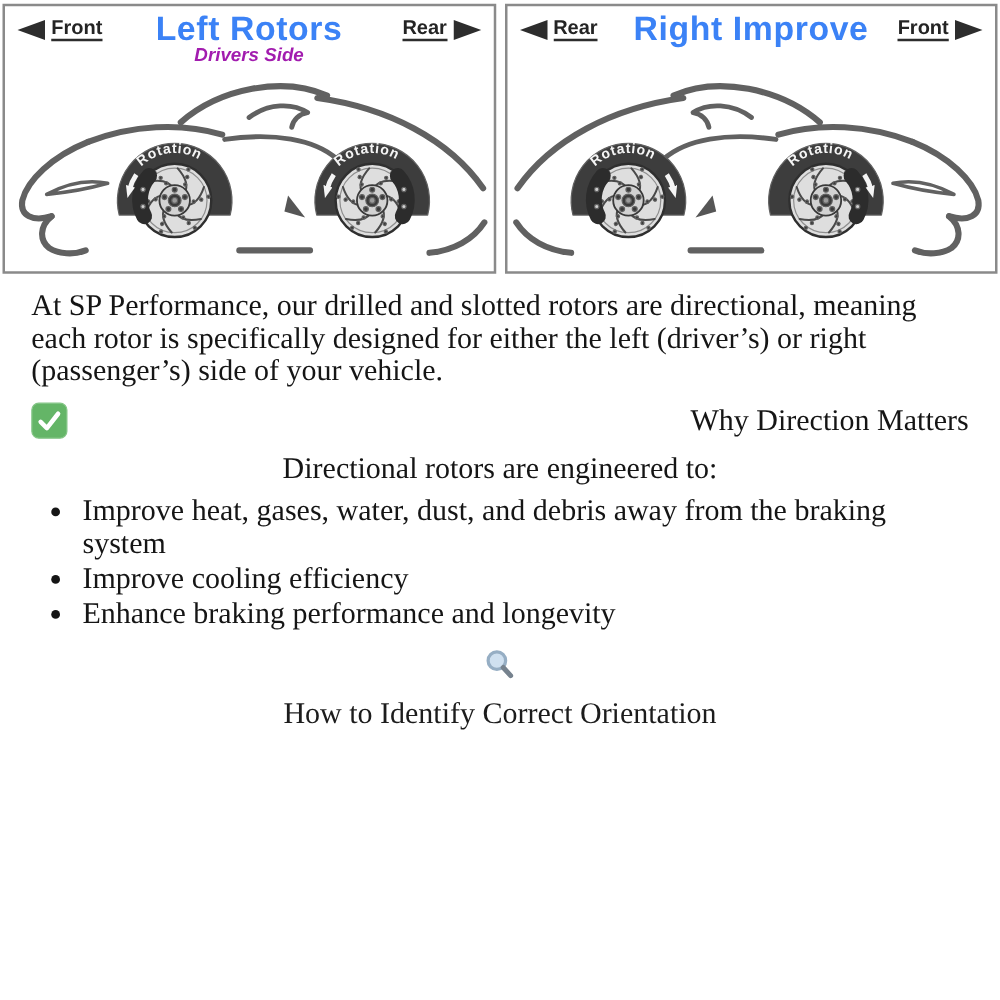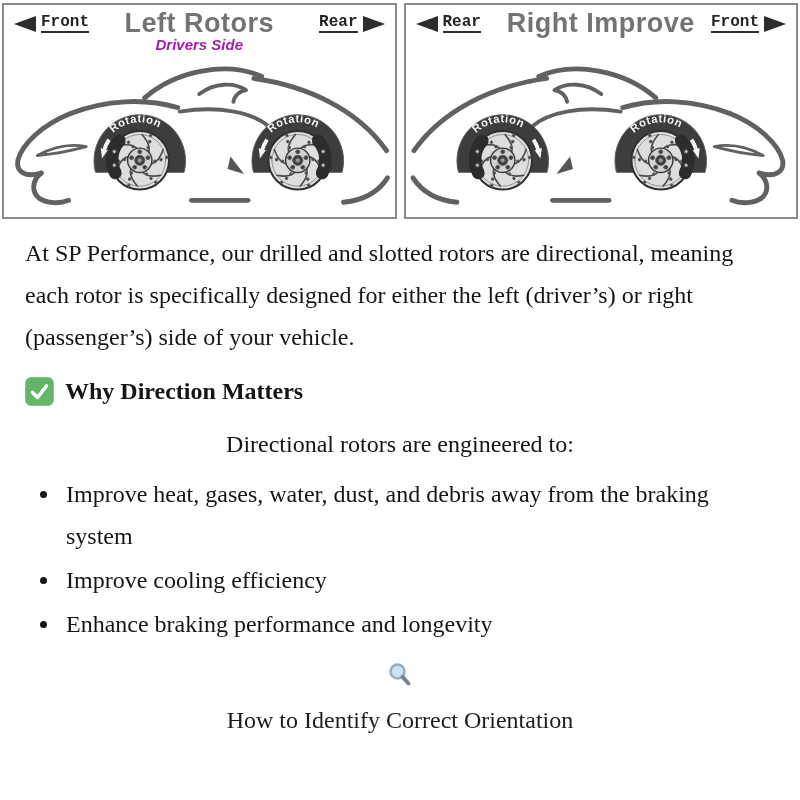--- a/index.html
+++ b/index.html
@@ -5,33 +5,33 @@
   html,body { margin:0; padding:0; background:#ffffff; width:800px; }
   body { font-family:"Liberation Serif", serif; color:#151515; }
 
   
   .diagram { display:flex; gap:7px; padding:3px 2px 0 2px; }
   .panel { flex:1 1 0; border:2px solid #8a8a8a; background:#fff; height:212px; overflow:hidden; position:relative; }
   .phead { position:relative; height:50px; font-family:"Liberation Sans", sans-serif; }
   .edge { position:absolute; top:9px; display:flex; align-items:center; gap:2px; }
   .edge.left  { left:10px; }
   .edge.right { right:10px; }
-  .elabel { font-weight:bold; font-size:16px; color:#242424; border-bottom:2.5px solid #2d2d2d; line-height:17px;font-family:Liberation Mono, monospace; }
+  .elabel { font-weight:bold; font-size:16px; color:#242424; border-bottom:2.5px solid #2d2d2d; line-height:17px; }
   .tri { width:0; height:0; border-top:8px solid transparent; border-bottom:8px solid transparent; display:inline-block; }
   .tri-left  { border-right:22px solid #2d2d2d; margin-right:3px; }
   .tri-right { border-left:22px solid #2d2d2d; margin-left:3px; }
   .ptitle-wrap { position:absolute; left:0; right:0; top:4px; text-align:center; display:block; }
-  .ptitle { display:block; font-size:27px; font-weight:bold; color:#737373; line-height:28px; letter-spacing:0.5px; }
+  .ptitle { display:block; font-size:27px; font-weight:bold; color:#3b82f6; line-height:28px; letter-spacing:0.5px; }
   .psub { display:block; font-size:15px; font-weight:bold; font-style:italic; color:#a21caf; line-height:16px; }
   svg.car { display:block; width:100%; height:158px; }
 
   
-  .content { padding:0 25px; font-size:24px; line-height:42px; }
+  .content { padding:0 25px; font-size:24px; line-height:26px; }
   .intro { margin:13px 0 0 0; }
-  .h1row { margin:12px 0 0 0; display:flex; align-items:center; gap:11px; font-weight:bold; font-size:24px; }
+  .h1row { margin:12px 0 0 0; display:flex; align-items:center; gap:11px; font-weight:normal; font-size:24px;justify-content:space-between; }
   .h2row { margin:15px 0 0 0; display:flex; align-items:center; gap:12px; font-weight:normal; font-size:24px; color:#1c1c1c;flex-direction:column; }
   .lead { margin:11px 0 0 0;text-align:center; }
   ul.blist { margin:8px 0 0 0; padding-left:36px; }
   ul.blist2 { margin:11px 0 0 0; }
   ul.blist li { padding-left:5px; margin:0 0 2px 0; }
   .emoji-check { width:27px; height:27px; border-radius:6px; background:#64b567; border:1px solid #83c585; display:inline-flex; align-items:center; justify-content:center; flex:0 0 auto; }
   .emoji-mag { width:27px; height:27px; display:inline-block; flex:0 0 auto; }
 </style>
 </head>
 <body>

